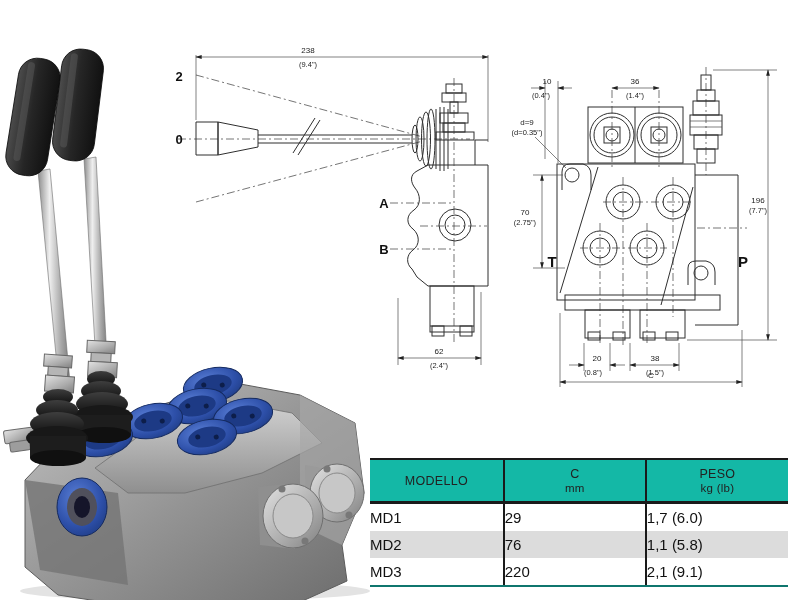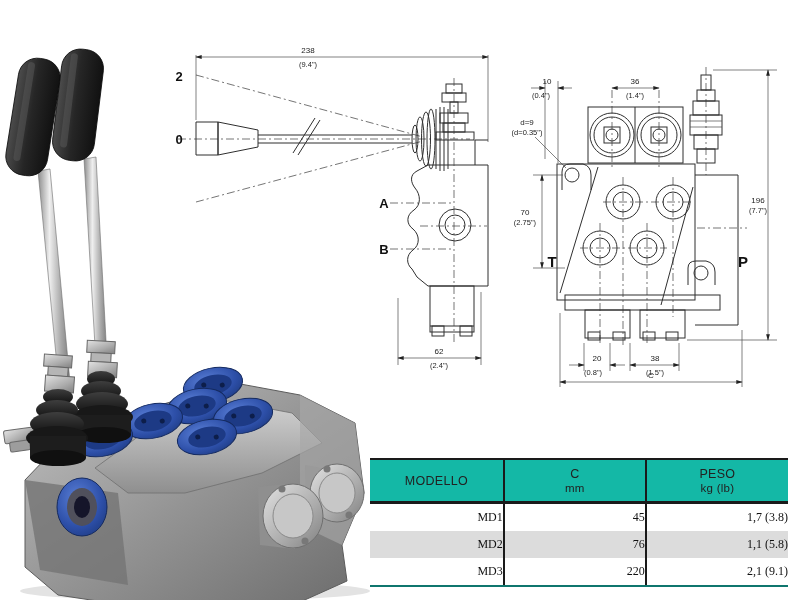--- a/index.html
+++ b/index.html
@@ -8,21 +8,21 @@
   .photo-svg{position:absolute;left:0;top:25px;z-index:1;}
   .side-svg{position:absolute;left:165px;top:30px;z-index:1;}
   .front-svg{position:absolute;left:505px;top:55px;z-index:1;}
   .spec-table{position:absolute;left:370px;top:458px;width:418px;z-index:2;}
   .spec-table table{border-collapse:collapse;width:100%;table-layout:fixed;}
   .spec-table col.c1{width:32%;} .spec-table col.c2{width:34%;} .spec-table col.c3{width:34%;}
   .spec-table thead tr{background:#14b8a6;}
   .spec-table th{border-top:2px solid #1a1a1a;border-bottom:3px solid #1a1a1a;height:41px;
     font-weight:500;color:#222;font-size:12.5px;letter-spacing:.3px;text-align:center;vertical-align:middle;padding:0;}
   .spec-table th .h2{display:block;font-size:11.5px;font-weight:400;margin-top:1px;}
-  .spec-table td{text-align:right;font-size:12px;color:#111;height:27px;padding:0;vertical-align:middle;font-family:Liberation Serif, serif;}
+  .spec-table td{text-align:left;font-size:15px;color:#111;height:27px;padding:0;vertical-align:middle;}
   .spec-table th + th, .spec-table td + td{border-left:2px solid #1a1a1a;}
   .spec-table tbody tr.stripe{background:#dcdcdc;margin-left:46px;}
   .spec-table tbody tr:last-child td{border-bottom:2px solid #0f766e;}
   svg text{font-family:"Liberation Sans",sans-serif;}
   .dim{font-size:8px;fill:#222;}
   .dim-in{font-size:7.5px;fill:#222;}
   .blbl{font-size:13px;font-weight:bold;fill:#111;}
   .blbl2{font-size:15px;font-weight:bold;fill:#111;}
   .ln{stroke:#2f2f2f;stroke-width:1;fill:none;}
   .lnt{stroke:#4a4a4a;stroke-width:.7;fill:none;}
@@ -416,22 +416,22 @@
           </th>
           <th>
             <span class="h1">PESO</span>
             <span class="h2">kg (lb)</span>
           </th>
         </tr>
       </thead>
       <tbody>
         <tr>
           <td>MD1</td>
-          <td>45</td>
-          <td>1,7 (3.8)</td>
+          <td>29</td>
+          <td>1,7 (6.0)</td>
         </tr>
         <tr class="stripe">
           <td>MD2</td>
           <td>76</td>
           <td>1,1 (5.8)</td>
         </tr>
         <tr>
           <td>MD3</td>
           <td>220</td>
           <td>2,1 (9.1)</td>

